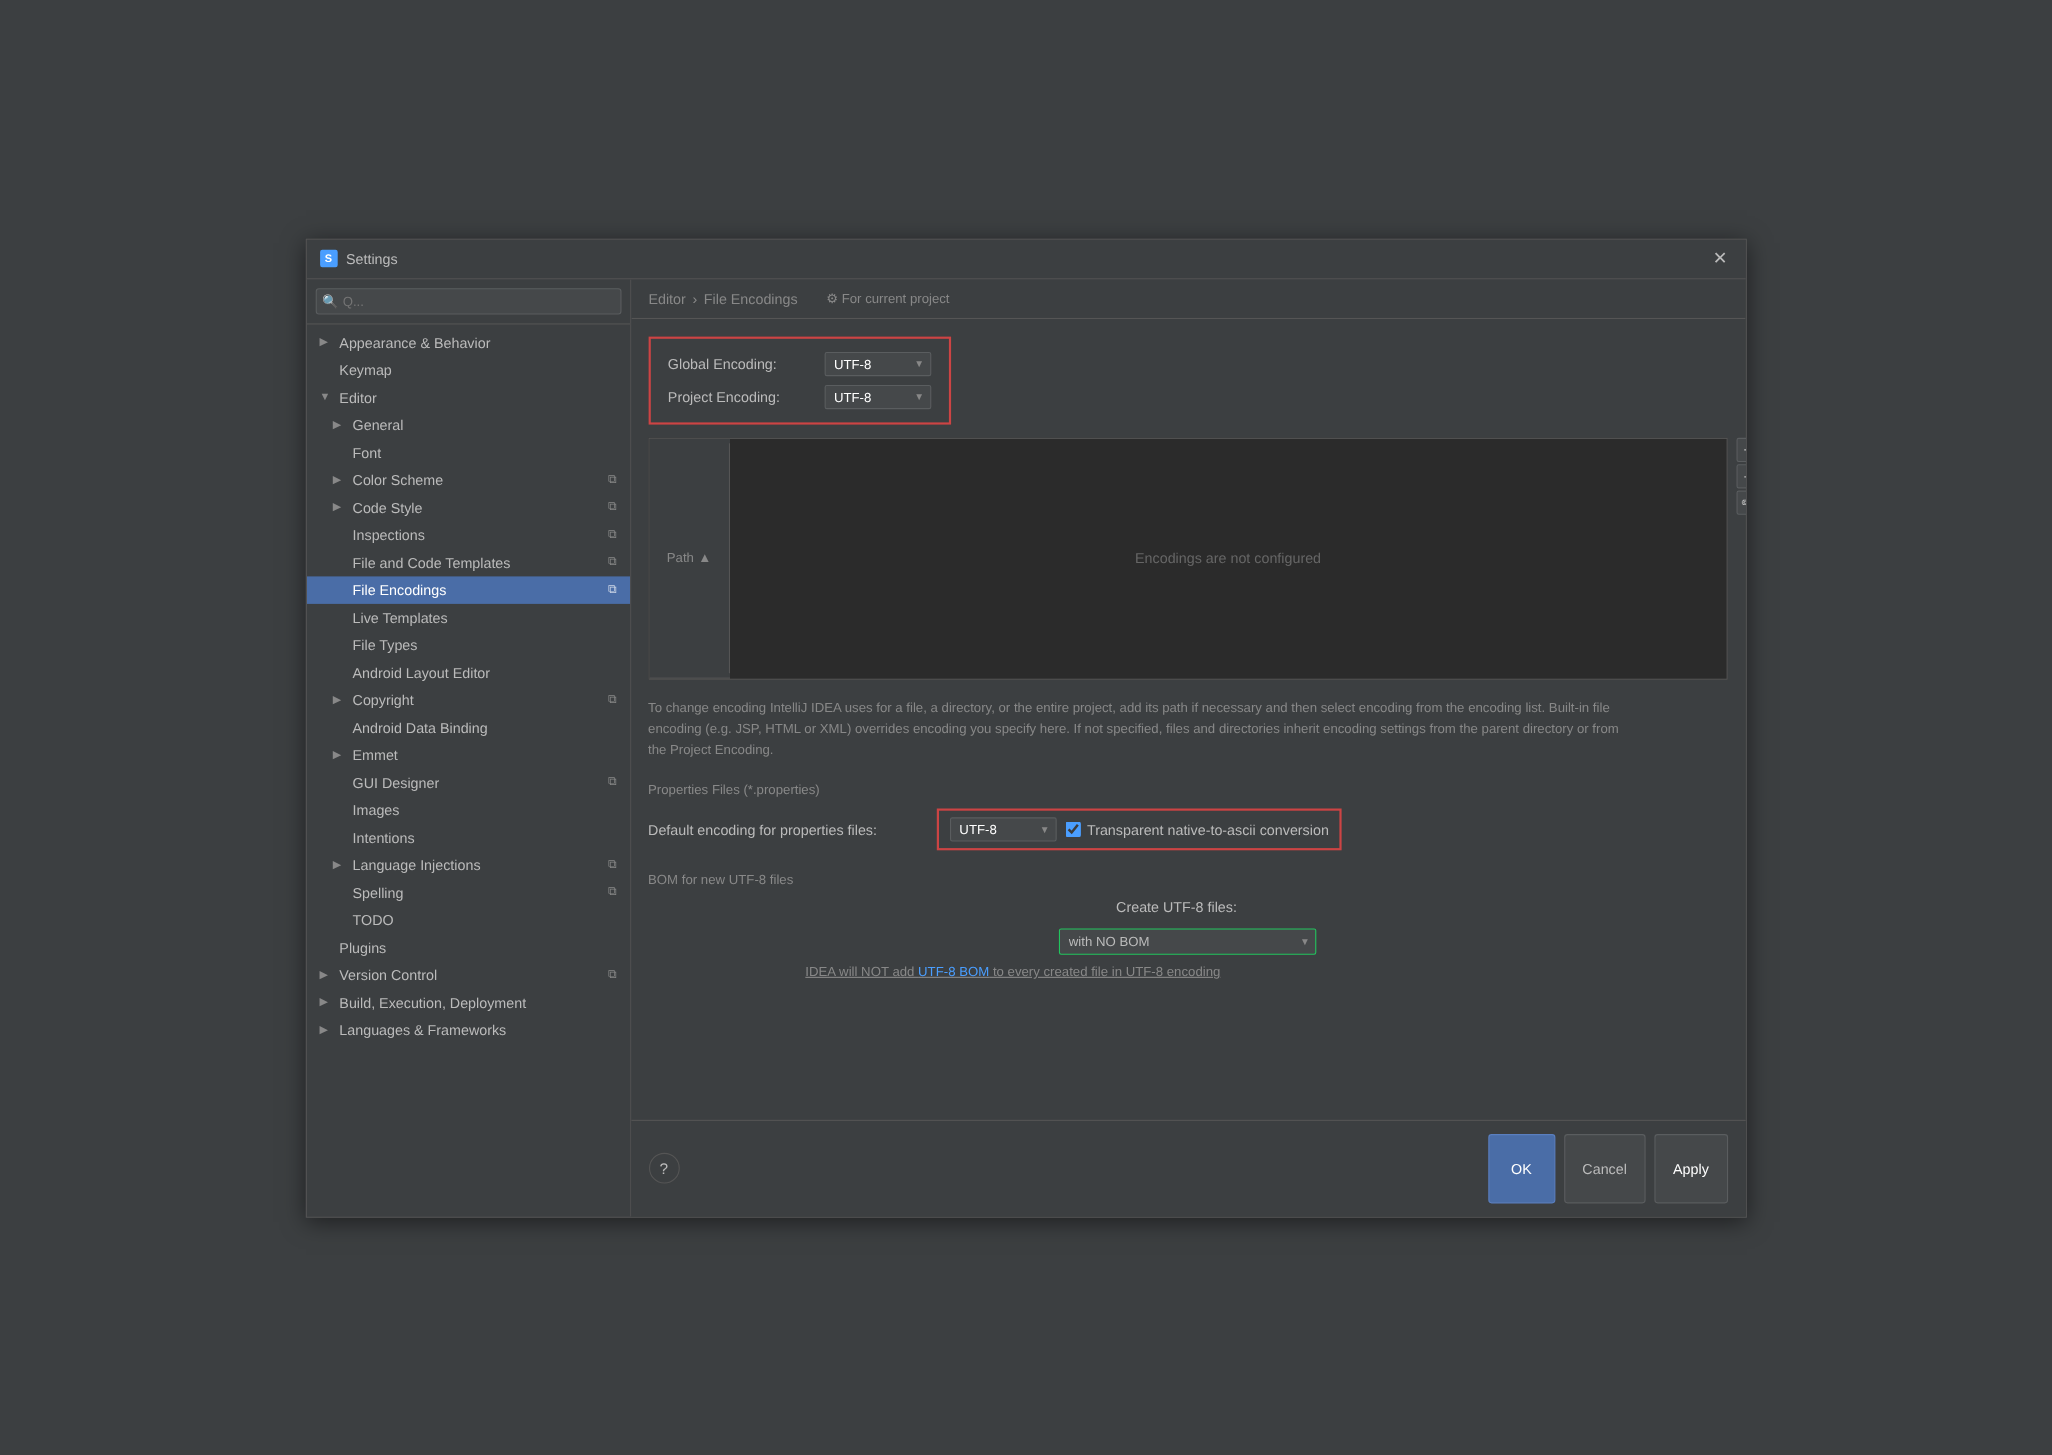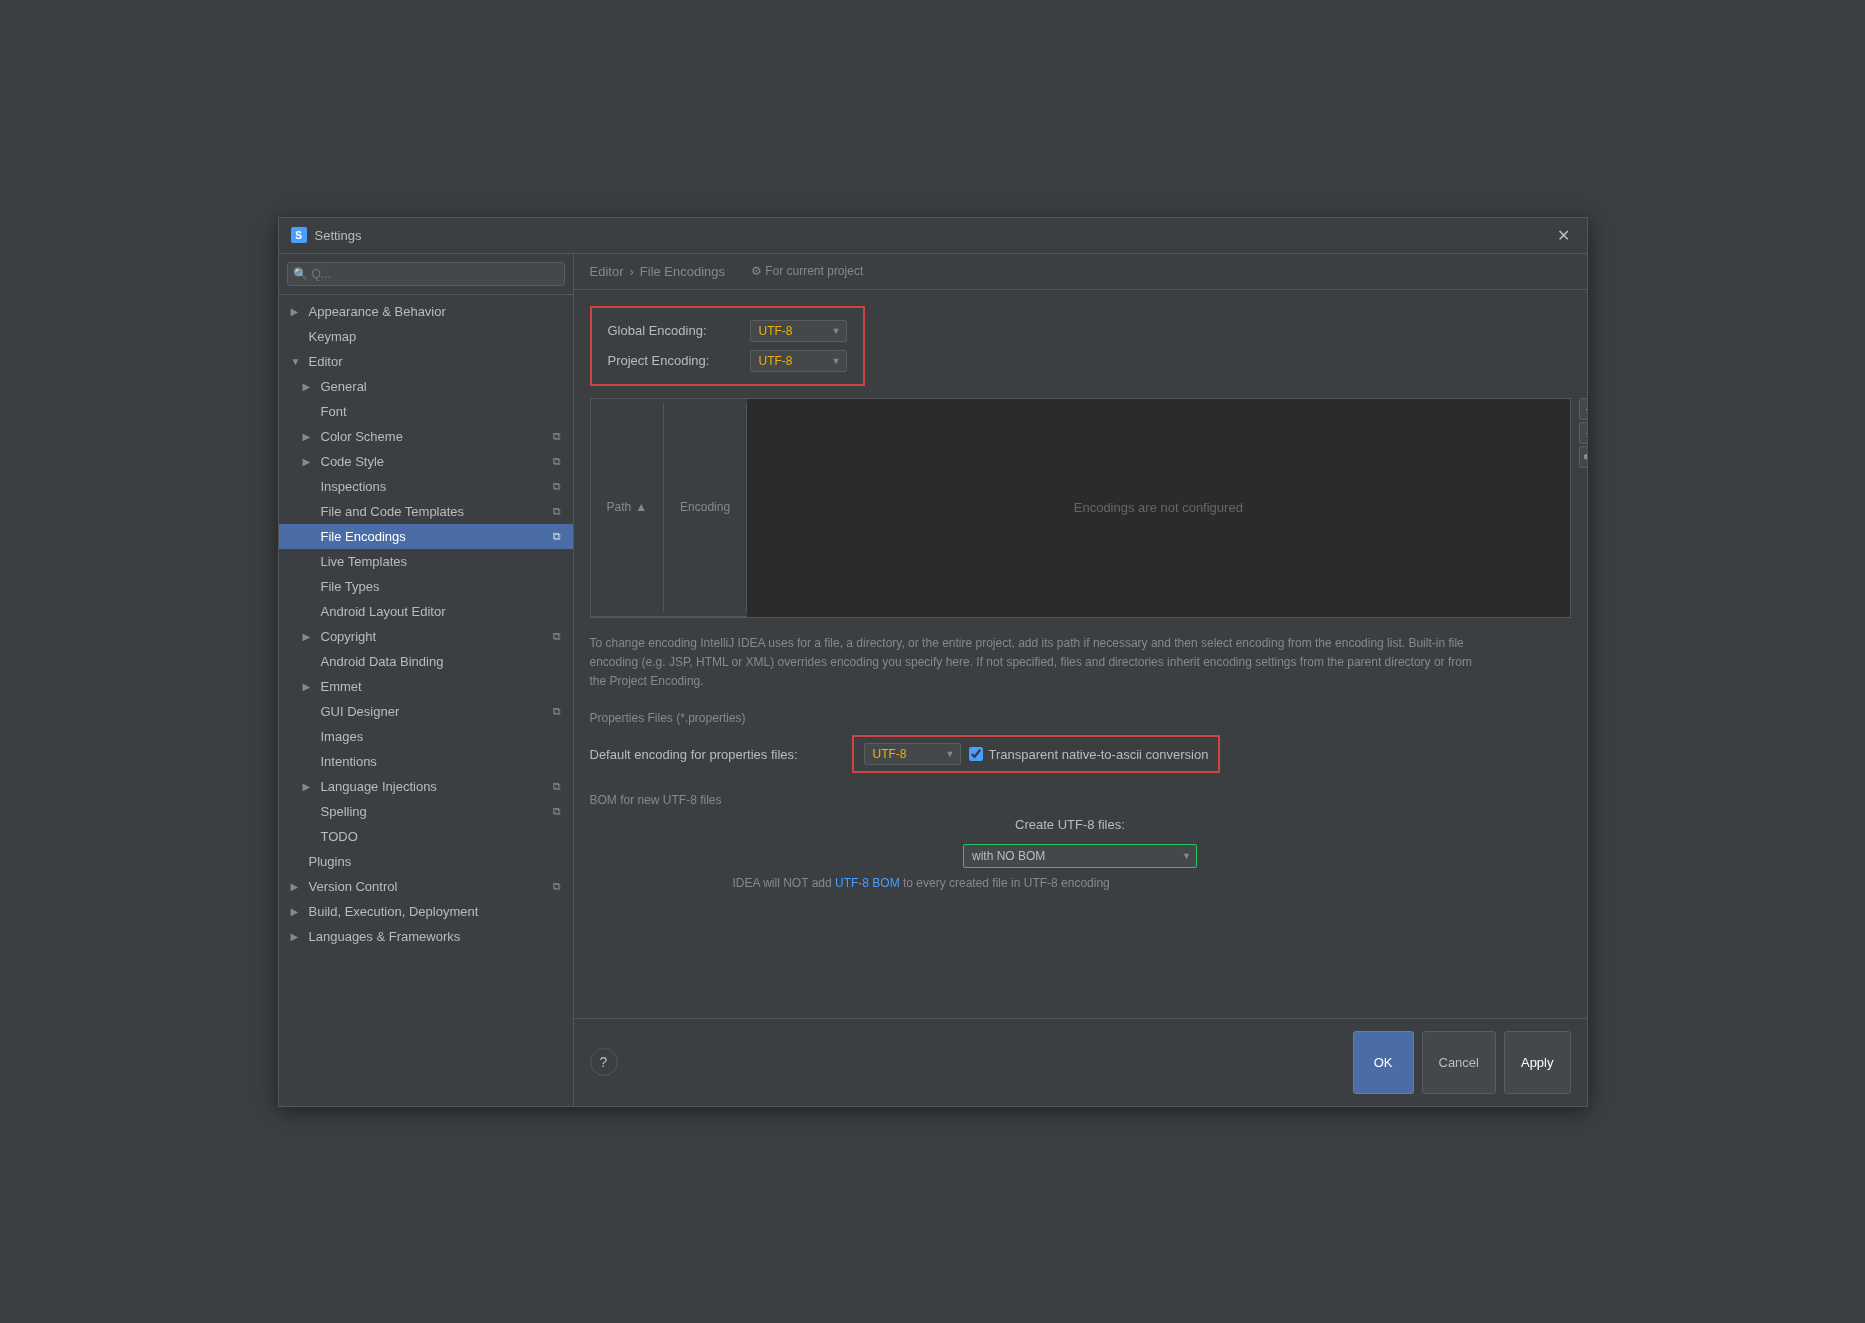--- a/index.html
+++ b/index.html
@@ -177,21 +177,21 @@
     }
     .encoding-row:last-child { margin-bottom: 0; }
     .encoding-label {
       color: #bbbbbb;
       min-width: 130px;
       font-size: 13px;
     }
     .encoding-select {
       background: #45484a;
       border: 1px solid #5a5d5f;
-      color: #eab308;
+      color: #ffffff;
       padding: 3px 24px 3px 8px;
       font-size: 12px;
       border-radius: 2px;
       appearance: none;
       -webkit-appearance: none;
       cursor: pointer;
       outline: none;
       min-width: 80px;
       position: relative;
     }
@@ -339,20 +339,21 @@
       -webkit-appearance: none;
       cursor: pointer;
       outline: none;
       min-width: 200px;
     }
     .bom-note {
       font-size: 12px;
       color: #888;
       margin-top: 4px;
       padding-left: 143px;
+      text-decoration: underline;
     }
     .footer {
       border-top: 1px solid #555;
       padding: 12px 16px;
       display: flex;
       align-items: center;
       justify-content: space-between;
       background: #3c3f41;
     }
     .footer-left {}
@@ -576,23 +577,20 @@
         </div>
 
         
         <div style="position:relative; margin-bottom: 16px;">
           <div class="table-area">
             <div class="table-header">
               <div class="table-header-cell">
                 <span>Path</span>
                 <span>▲</span>
               </div>
-              <div class="table-header-cell">
-                <span>Encoding</span>
-              </div>
             </div>
             <div class="table-body">
               <span class="empty-text">Encodings are not configured</span>
             </div>
           </div>
           <div class="side-buttons">
             <button class="action-btn">+</button>
             <button class="action-btn">−</button>
             <button class="action-btn">✏</button>
           </div>

